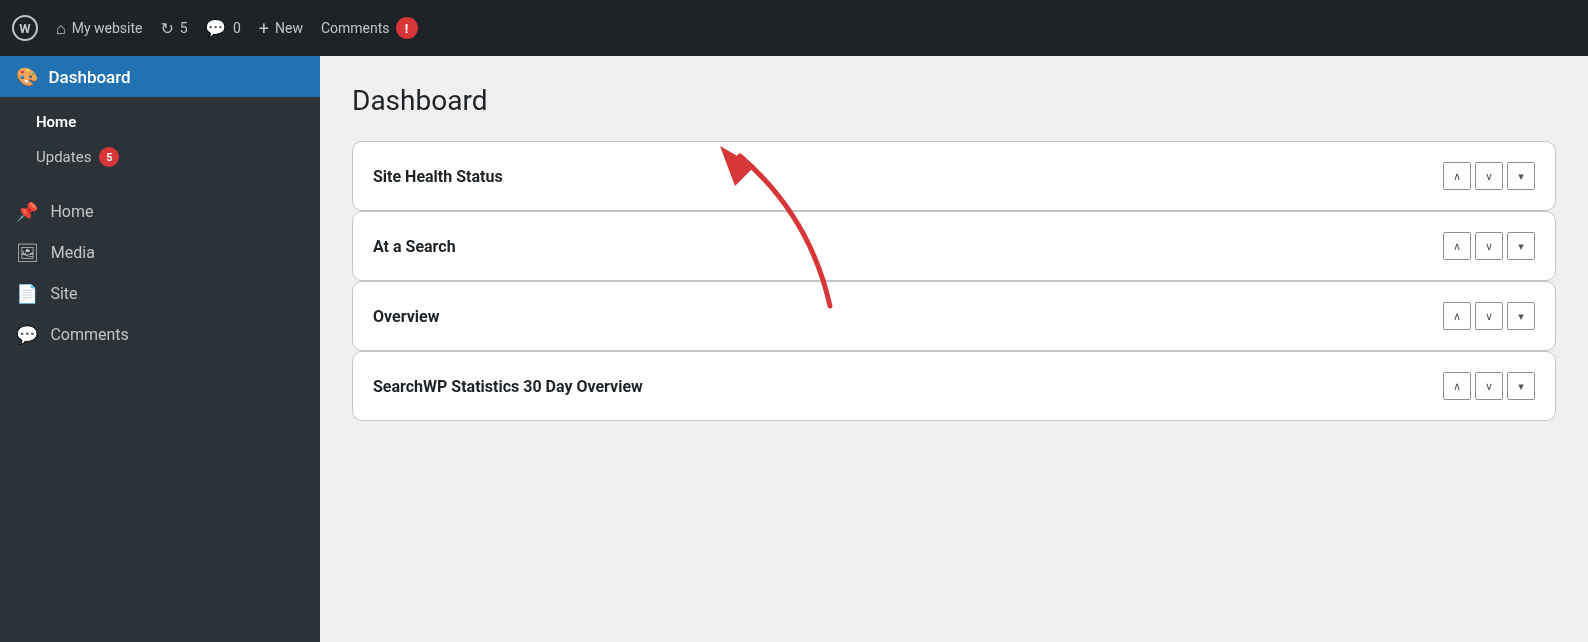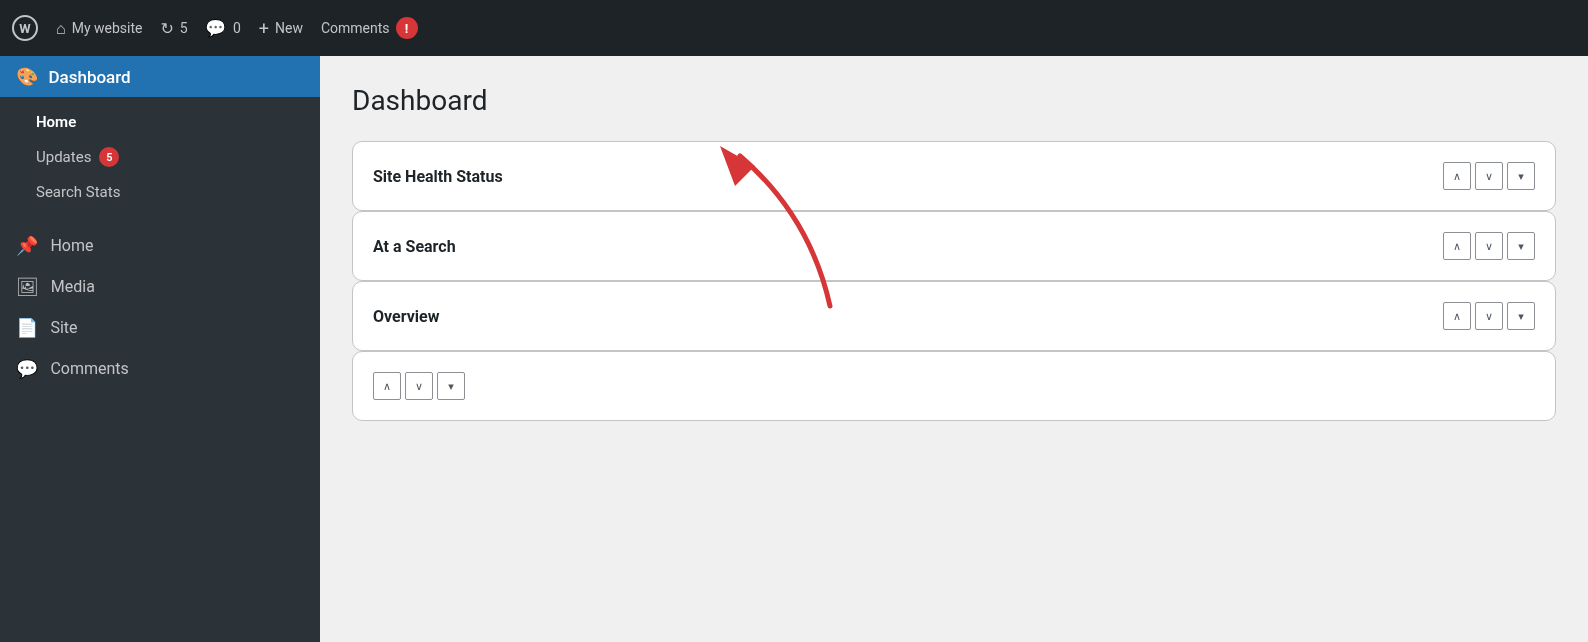--- a/index.html
+++ b/index.html
@@ -209,23 +209,20 @@
     </div>
 
     <div class="sidebar-sub-section">
       <div class="sidebar-sub-item active">
         <span>Home</span>
       </div>
       <div class="sidebar-sub-item">
         <span>Updates</span>
         <span class="update-count">5</span>
       </div>
-      <div class="sidebar-sub-item">
-        <span>Search Stats</span>
-      </div>
     </div>
 
     <div class="sidebar-nav-item">
       <span class="sidebar-icon">📌</span>
       <span>Home</span>
     </div>
     <div class="sidebar-nav-item">
       <span class="sidebar-icon">🖼</span>
       <span>Media</span>
     </div>
@@ -271,20 +268,21 @@
       <div class="widget-row">
         <span class="widget-title">Overview</span>
         <div class="widget-controls">
           <button class="widget-btn">∧</button>
           <button class="widget-btn">∨</button>
           <button class="widget-btn">▾</button>
         </div>
       </div>
 
       <div class="widget-row">
+        <span class="widget-title">SearchWP Statistics 30 Day Overview</span>
         <div class="widget-controls">
           <button class="widget-btn">∧</button>
           <button class="widget-btn">∨</button>
           <button class="widget-btn">▾</button>
         </div>
       </div>
 
     </div>
   </div>
 </div>

